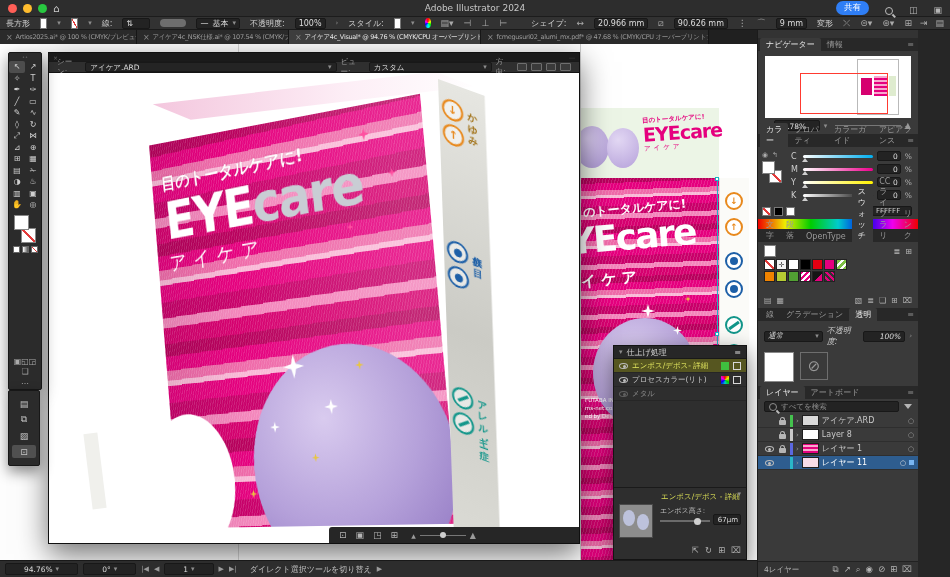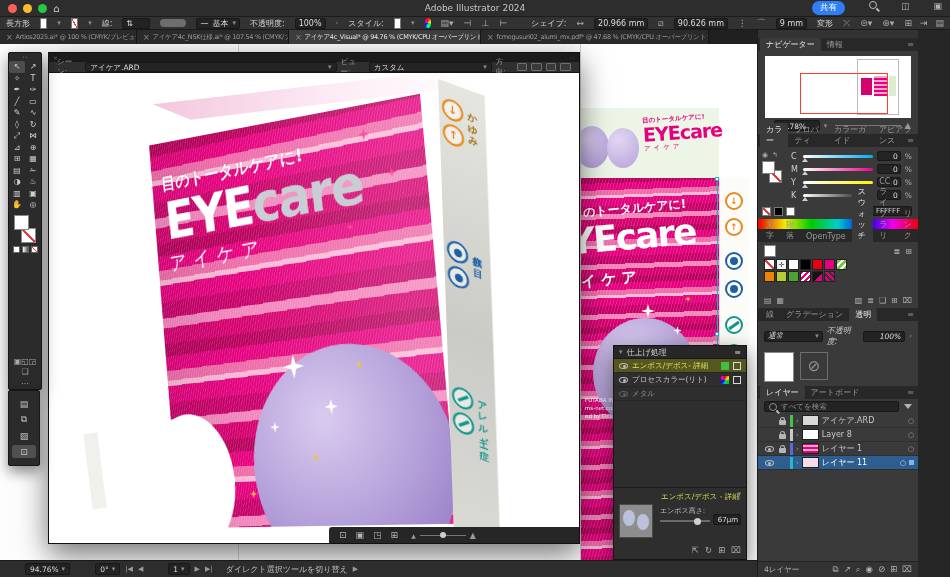--- a/index.html
+++ b/index.html
@@ -4,21 +4,21 @@
 <style>
   html,body{margin:0;padding:0;background:#111;}
   *{box-sizing:border-box;font-family:"DejaVu Sans",sans-serif;}
   .stage{position:relative;width:950px;height:577px;background:#262626;overflow:hidden;color:#ccc;}
   .well{background:#232323;border:1px solid #181818;border-radius:2px;color:#ddd;}
   .chev{color:#8d8d8d;font-size:7px;}
   
   .titlebar{position:absolute;left:0;top:0;width:950px;height:17px;background:#2d2d2d;border-bottom:1px solid #1c1c1c;display:flex;align-items:center;padding:0 8px;gap:6px;}
   .tl{width:9px;height:9px;border-radius:50%;}
   .app-title{position:absolute;left:0;right:0;text-align:center;font-size:9px;color:#c7c7c7;pointer-events:none;}
-  .tb-right{margin-left:auto;display:flex;align-items:flex-start;gap:24px;z-index:2;}
+  .tb-right{margin-left:auto;display:flex;align-items:flex-end;gap:16px;z-index:2;}
   .share-pill{background:#2f7ef5;color:#fff;font-size:8.5px;padding:1px 8px;border-radius:8px;}
   .mag{width:8px;height:8px;border:1.5px solid #bbb;border-radius:50%;position:relative;}
   .mag::after{content:"";position:absolute;width:4px;height:1.5px;background:#bbb;left:6px;top:7px;transform:rotate(45deg);}
   .winicon{font-size:9px;color:#b5b5b5;}
   
   .optionsbar{position:absolute;left:0;top:17px;width:950px;height:13px;background:#323232;border-bottom:1px solid #1a1a1a;display:flex;align-items:center;gap:10px;padding:0 6px;font-size:8px;color:#cfcfcf;white-space:nowrap;}
   .sw{width:11px;height:11px;border:1px solid #777;background:#fff;display:inline-block;}
   .sw.none{background:linear-gradient(to top right,#fff 44%,#e23b3b 44%,#e23b3b 56%,#fff 56%);}
   .ob-well{height:11px;line-height:9px;padding:0 3px;font-size:8px;}
   .profile{width:44px;height:8px;background:#6e6e6e;border-radius:4px;}
@@ -192,21 +192,21 @@
   .laychev{color:#9a9a9a;font-size:7px;flex:none;}
   .laythumb{width:17px;height:11px;background:#fff;border:1px solid #1f1f1f;flex:none;}
   .layname{font-size:8px;overflow:hidden;white-space:nowrap;flex:1;}
   .laytarget{color:#a8a8a8;font-size:7px;flex:none;}
   .seldot{width:5px;height:5px;background:#79b6f2;flex:none;}
   .dock-fill{flex:1;background:#3a3a3a;}
   .dock-foot{height:16px;background:#333;border-top:1px solid #222;display:flex;align-items:center;padding:0 6px;gap:6px;font-size:7.5px;color:#b5b5b5;}
   .dock-foot .rt{margin-left:auto;display:flex;gap:5px;font-size:8.5px;}
   
   .statusbar{position:absolute;left:0;top:560px;width:757px;height:17px;background:#2d2d2d;border-top:1px solid #191919;display:flex;align-items:center;gap:5px;padding:0 5px;font-size:8px;color:#c2c2c2;}
-  .sb-well{height:12px;display:flex;align-items:center;gap:3px;padding:0 4px;font-size:7.5px;margin-left:20px;}
+  .sb-well{height:12px;display:flex;align-items:center;gap:3px;padding:0 18px;font-size:7.5px;}
   .sb-arr{color:#9a9a9a;font-size:7px;}
 </style>
 </head>
 <body>
 
 <div class="stage">
 
   <div class="titlebar">
     <span class="tl" style="background:#ff5f57"></span>
     <span class="tl" style="background:#febc2e"></span>

